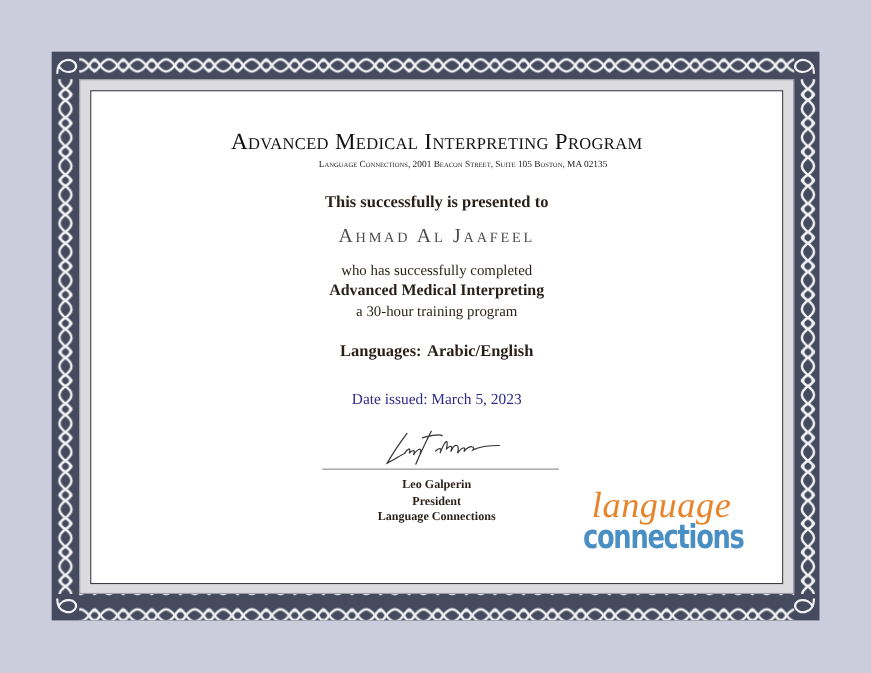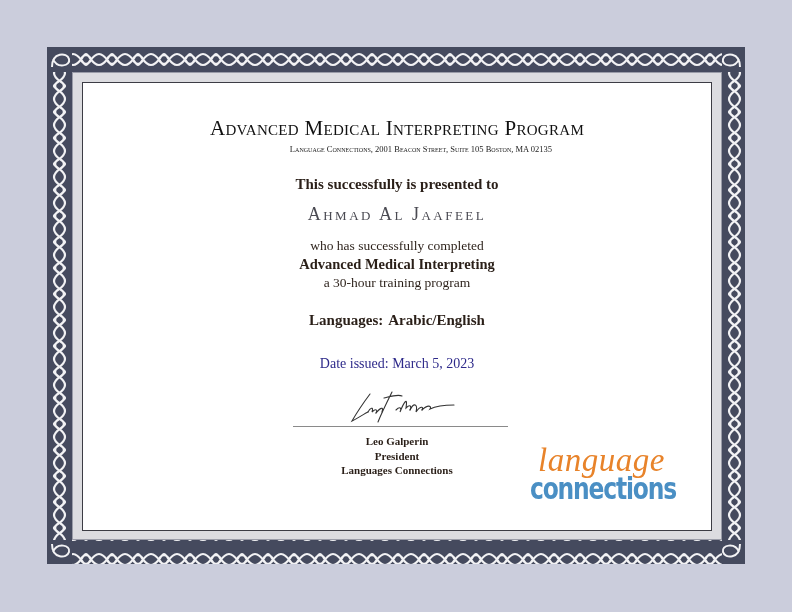--- a/index.html
+++ b/index.html
@@ -164,19 +164,19 @@
       <path d="M28 25 C32 20, 36 18, 34 24"></path>
       <path d="M44 4 C40 12, 34 24, 30 34 M36 10 C44 8, 50 6, 54 8"></path>
       <path d="M48 22 C52 18, 54 20, 52 24 C56 14, 60 8, 58 20 C62 16, 64 18, 62 22"></path>
       <path d="M62 22 C66 14, 70 16, 68 24 C72 18, 76 18, 74 22"></path>
       <path d="M74 22 C80 16, 84 18, 82 21 C88 18, 96 17, 106 17"></path>
     </g>
   </svg>
   <div class="sig-line"></div>
   <div class="signer signer-title">President</div>
   <div class="signer signer-name">Leo Galperin</div>
-  <div class="signer signer-org">Languages Connections</div>
+  <div class="signer signer-org">Language Connections</div>
 
   <div class="logo">
     <div class="logo-top">language</div>
     <div class="logo-bottom">connections</div>
   </div>
 </div>
 
 </body></html>

